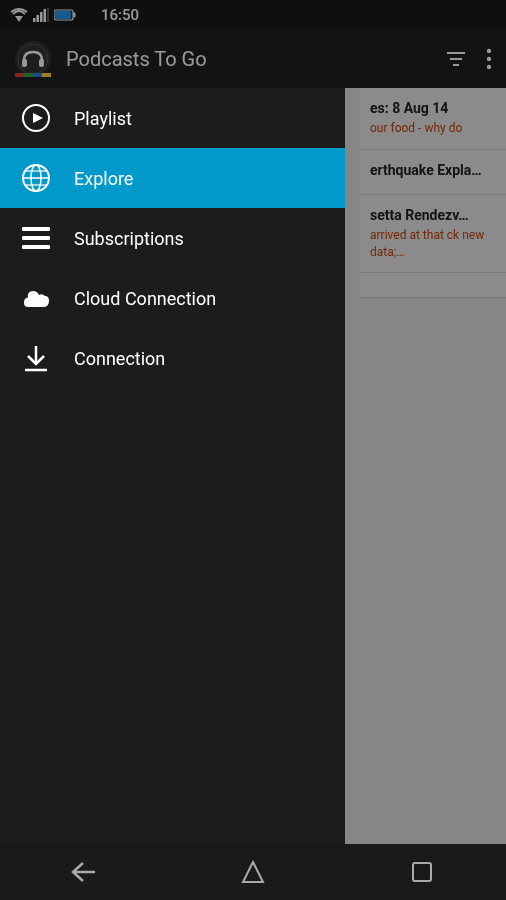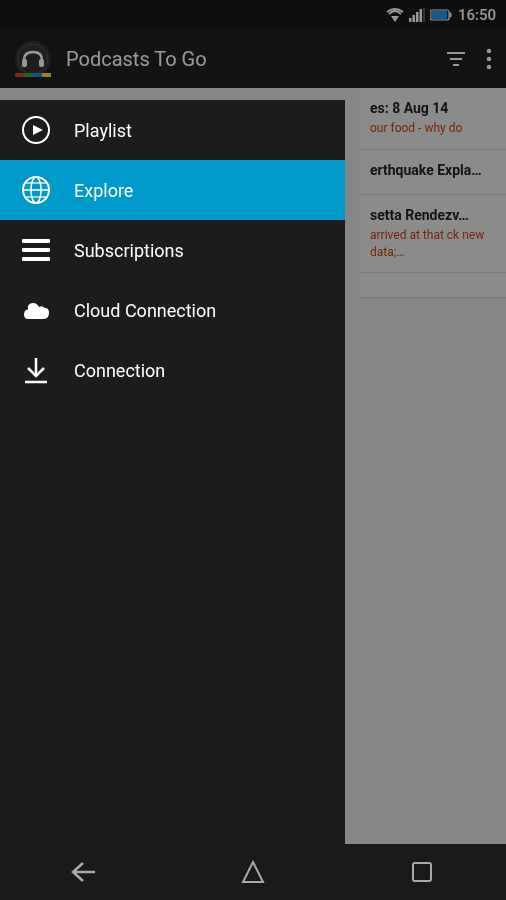--- a/index.html
+++ b/index.html
@@ -13,23 +13,22 @@
       position: relative;
     }
 
     
     .status-bar {
       width: 100%;
       height: 30px;
       background: #1a1a1a;
       display: flex;
       align-items: center;
-      justify-content: flex-end;
       padding: 0 10px;
-      gap: 2px;
+      gap: 21px;
     }
 
     .status-icons {
       display: flex;
       align-items: center;
       gap: 5px;
     }
 
     .status-time {
       color: white;
@@ -121,21 +120,21 @@
       top: 0;
       left: 0;
       width: 100%;
       height: 100%;
       background: rgba(0,0,0,0.4);
     }
 
     
     .drawer {
       position: absolute;
-      top: 100px;
+      top: 88px;
       left: 0;
       width: 345px;
       height: calc(900px - 88px - 56px);
       background: #1c1c1c;
       z-index: 10;
     }
 
     .nav-item {
       display: flex;
       align-items: center;

